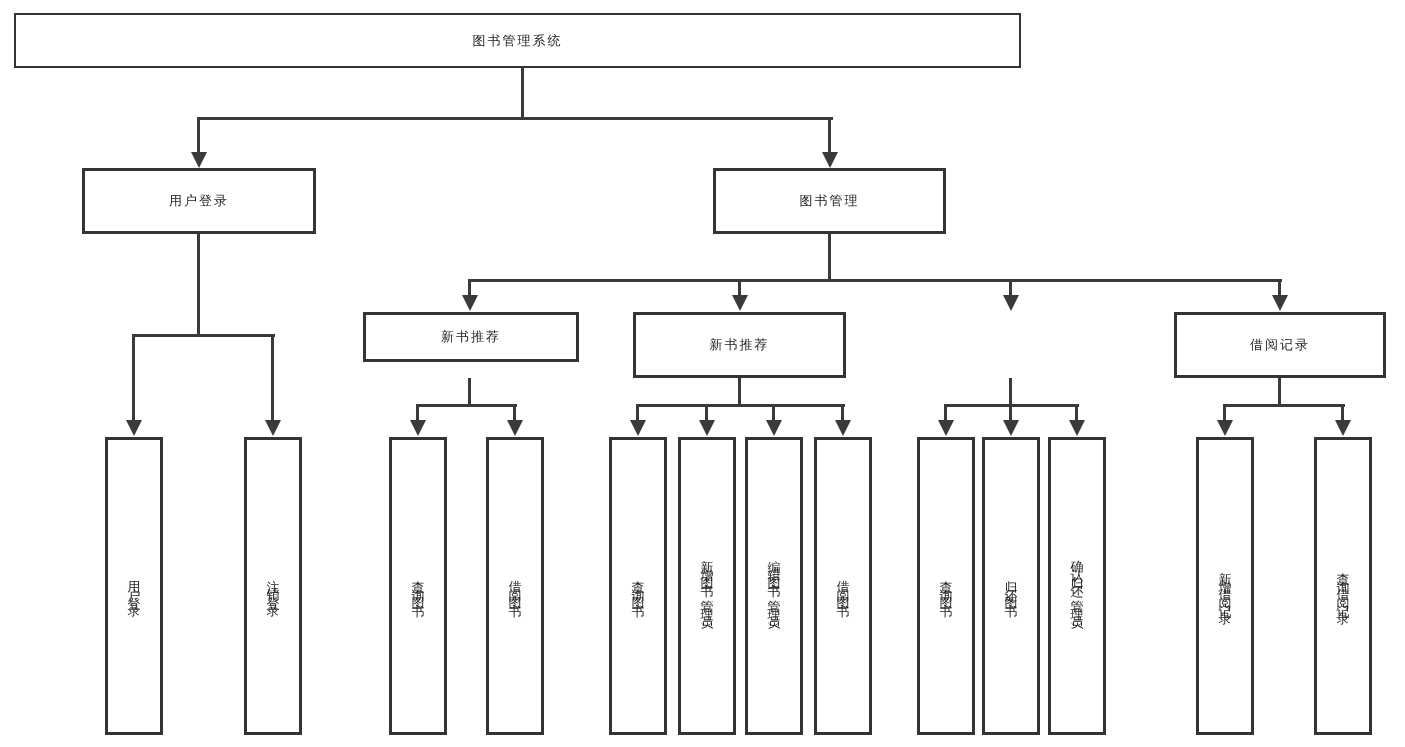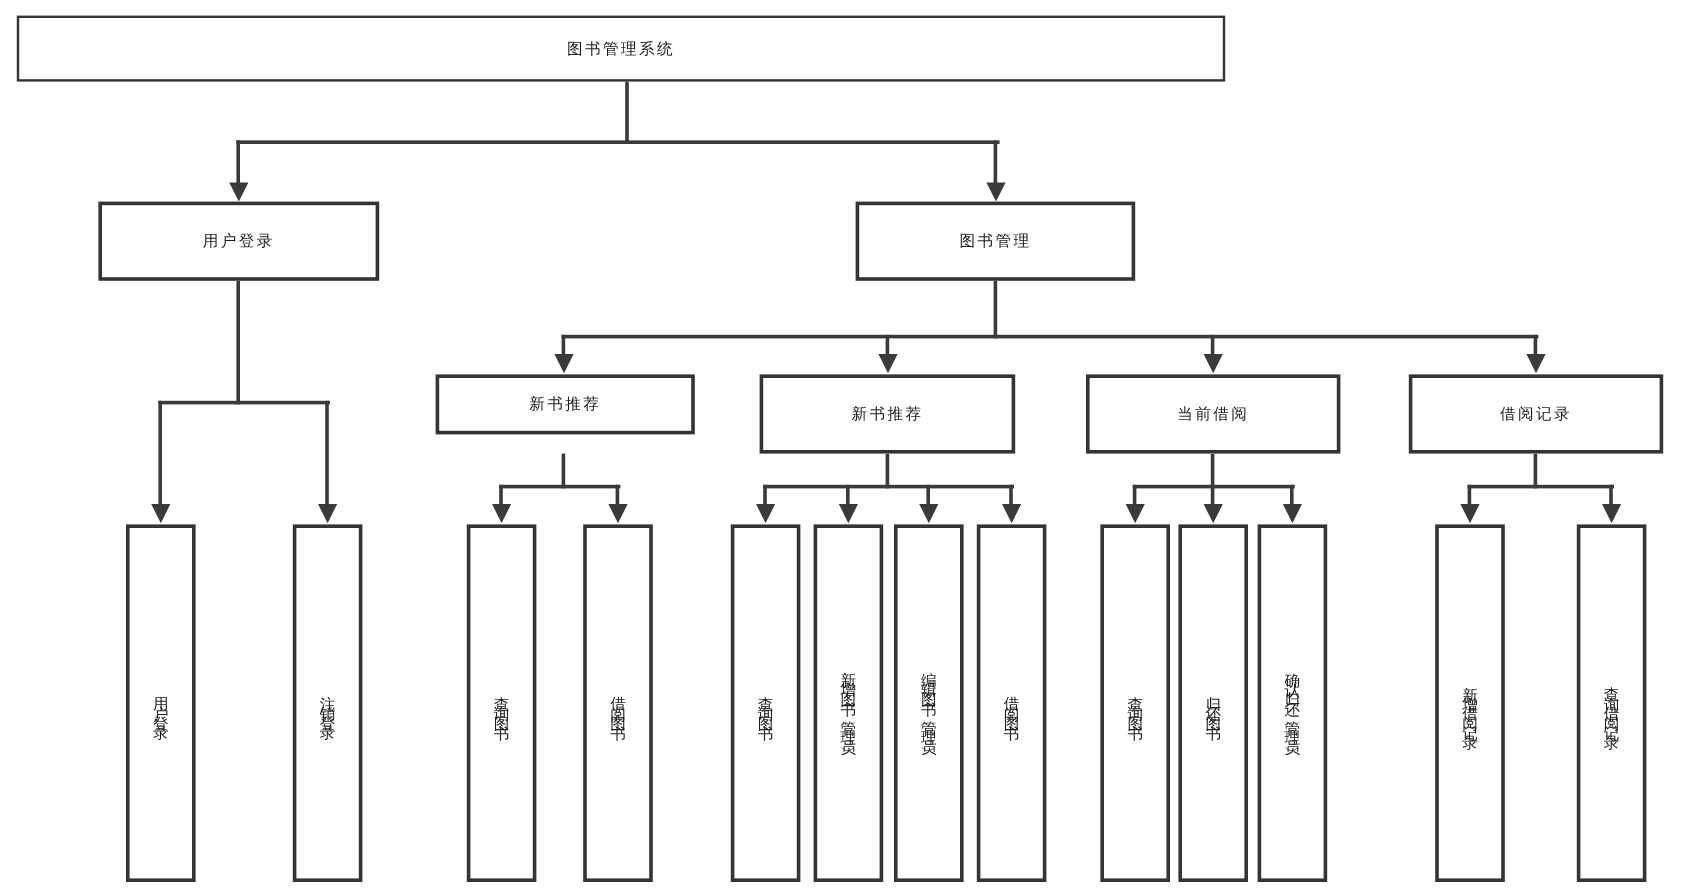--- a/index.html
+++ b/index.html
@@ -98,21 +98,20 @@
   <div class="arrow" style="left:462px; top:295px;"></div>
   <div class="vline" style="left:738px; top:279px; height:17px;"></div>
   <div class="arrow" style="left:732px; top:295px;"></div>
   <div class="vline" style="left:1009px; top:279px; height:17px;"></div>
   <div class="arrow" style="left:1003px; top:295px;"></div>
   <div class="vline" style="left:1278px; top:279px; height:17px;"></div>
   <div class="arrow" style="left:1272px; top:295px;"></div>
 
   <div class="box" style="left:363px; top:312px; width:216px; height:50px;">新书推荐</div>
   <div class="box" style="left:633px; top:312px; width:213px; height:66px;">新书推荐</div>
-  <div class="box" style="left:905px; top:312px; width:212px; height:66px;">当前借阅</div>
   <div class="box" style="left:1174px; top:312px; width:212px; height:66px;">借阅记录</div>
 
   <div class="vline" style="left:468px; top:378px; height:29px;"></div>
   <div class="hline" style="left:416px; top:404px; width:101px;"></div>
   <div class="vline" style="left:416px; top:404px; height:17px;"></div>
   <div class="arrow" style="left:410px; top:420px;"></div>
   <div class="vline" style="left:513px; top:404px; height:17px;"></div>
   <div class="arrow" style="left:507px; top:420px;"></div>
 
   <div class="vline" style="left:738px; top:378px; height:29px;"></div>

